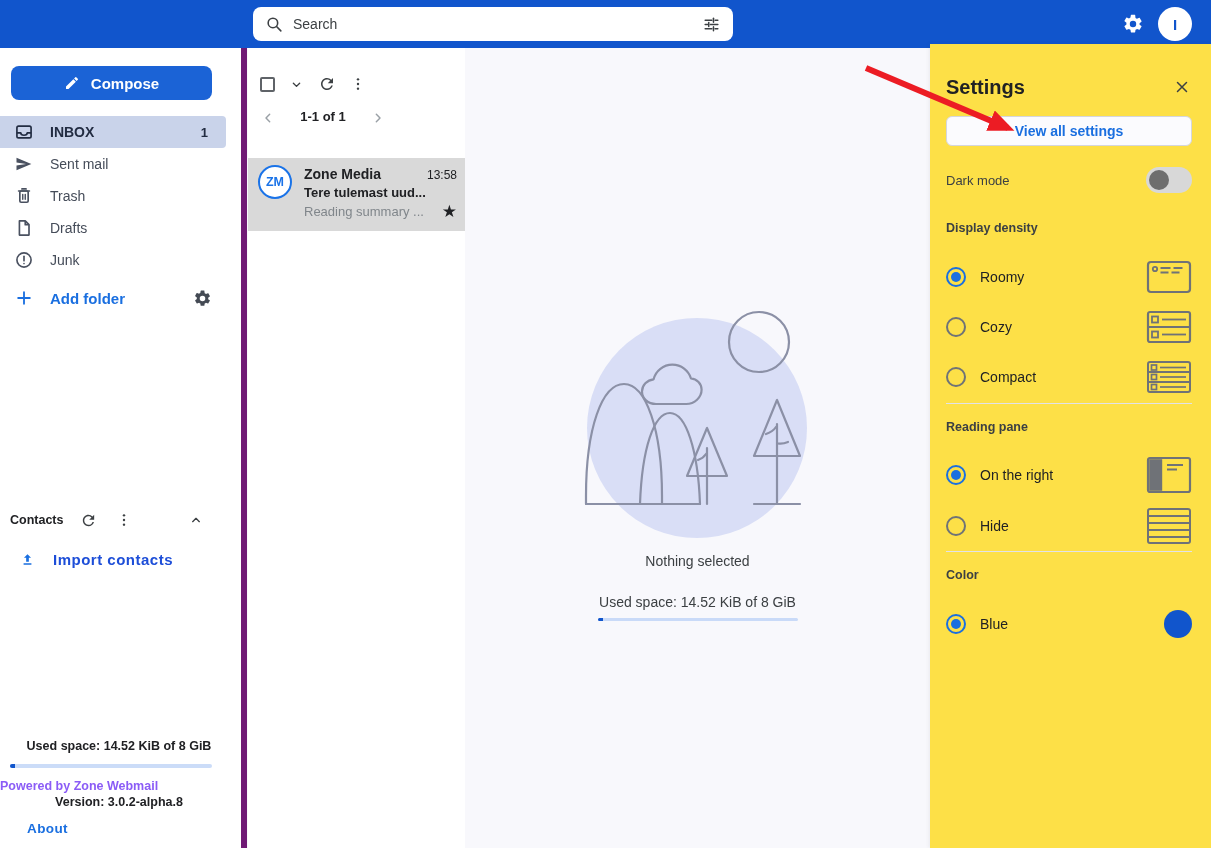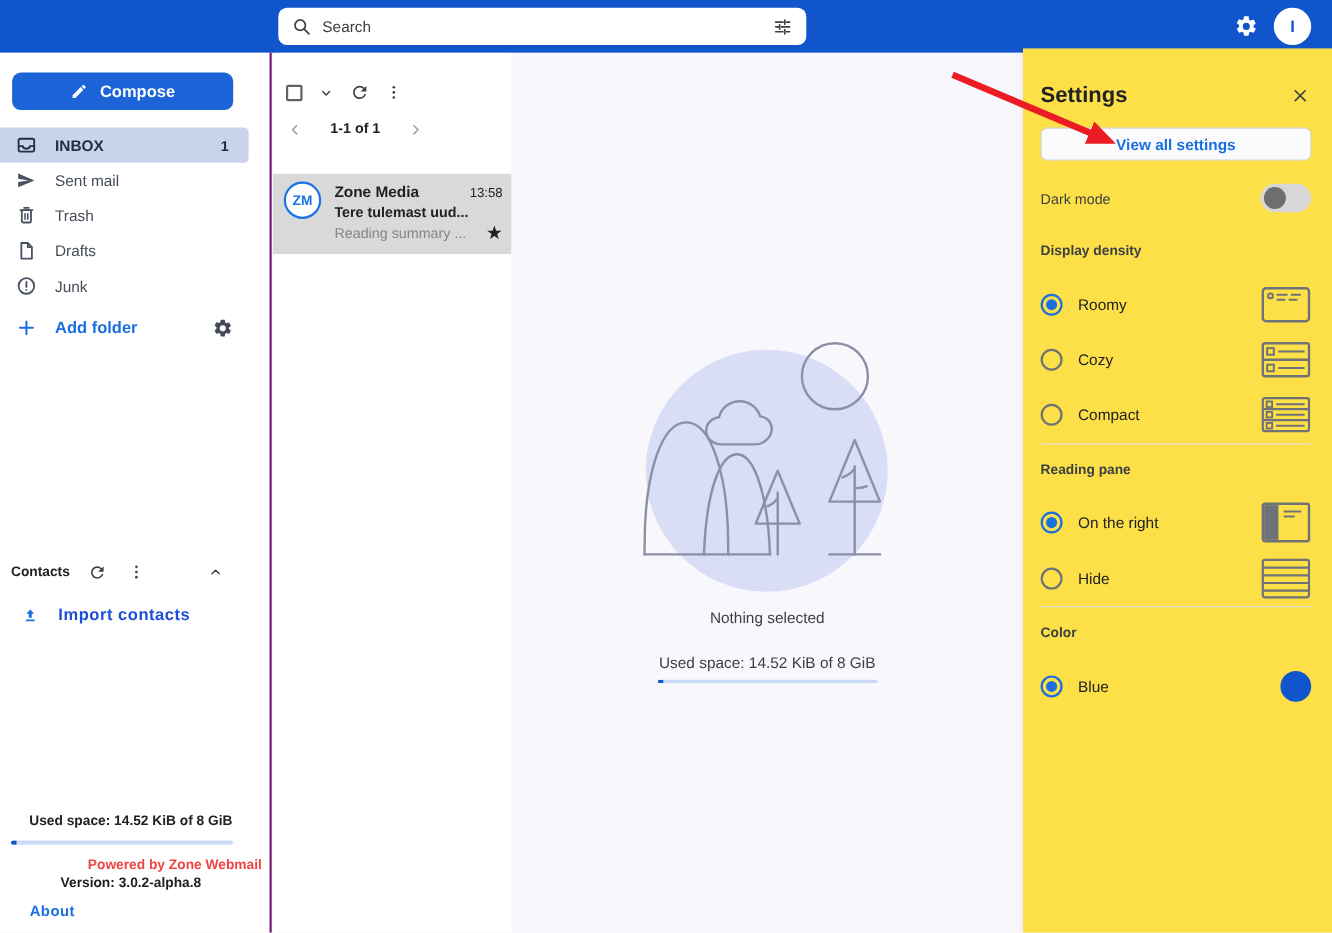--- a/index.html
+++ b/index.html
@@ -16,21 +16,21 @@
   .brand { position:absolute; left:24px; top:0; height:48px; display:flex; align-items:center; gap:9px; color:#fff; cursor:pointer; }
   .brand-text { font-size:21px; font-weight:bold; letter-spacing:3.5px; text-transform:uppercase; }
   .search-bar { position:absolute; left:253px; top:7px; width:480px; height:34px; background:#fff; border-radius:8px; display:flex; align-items:center; padding:0 12px; gap:9px; }
   .search-input { border:none; outline:none; flex:1; font-size:14px; color:#202124; background:transparent; font-family:inherit; }
   .search-input::placeholder { color:#3c4043; opacity:1; }
   .iconbtn { background:none; border:none; cursor:pointer; display:flex; align-items:center; justify-content:center; padding:0; }
   .topbar-gear { position:absolute; right:67px; top:13px; color:#fff; }
   .topbar-avatar { position:absolute; right:19px; top:7px; width:34px; height:34px; border-radius:50%; background:#fff; color:#1155cc; font-weight:bold; font-size:15px; display:flex; align-items:center; justify-content:center; cursor:pointer; }
 
   
-  .sidebar { position:absolute; left:0; top:48px; width:247px; bottom:0; background:#fff; border-right:2px solid #701a75; }
+  .sidebar { position:absolute; left:0; top:48px; width:247px; bottom:0; background:#fff; border-right:6px solid #701a75; }
   .compose-btn { position:absolute; left:11px; top:18px; width:201px; height:34px; background:#1b63d6; color:#fff; border:none; border-radius:8px; font-family:inherit; font-size:15px; font-weight:bold; display:flex; align-items:center; justify-content:center; gap:11px; cursor:pointer; }
   .folders { position:absolute; left:0; top:68px; width:226px; }
   .folder-row { height:32px; display:flex; align-items:center; padding:0 18px 0 14px; gap:16px; cursor:pointer; color:#454c59; font-size:14px; }
   .folder-row .flabel { flex:1; }
   .folder-row.selected { background:#c9d3ea; border-radius:0 4px 4px 0; color:#222c42; font-weight:bold; }
   .folder-row.selected .ficon { color:#222c42; }
   .ficon { color:#4a5160; display:flex; }
   .fcount { font-weight:bold; font-size:13px; }
   .add-folder-row { position:absolute; left:0; top:234px; width:226px; height:32px; display:flex; align-items:center; padding:0 14px; gap:16px; }
   .add-folder-label { flex:1; color:#1a6fe0; font-size:15px; font-weight:bold; cursor:pointer; }
@@ -40,21 +40,21 @@
   .contacts-label { position:absolute; left:10px; font-size:12.5px; font-weight:bold; color:#202124; }
   .contacts-refresh { position:absolute; left:80px; color:#3c4043; }
   .contacts-more { position:absolute; left:116px; color:#3c4043; }
   .contacts-collapse { position:absolute; left:188px; color:#3c4043; }
   .import-contacts { position:absolute; left:19px; top:497px; height:28px; display:flex; align-items:center; gap:17px; color:#1d4ed8; cursor:pointer; }
   .import-contacts .ilabel { font-size:15px; font-weight:bold; letter-spacing:.5px; }
 
   .sb-used { position:absolute; left:0; top:691px; width:238px; text-align:center; font-size:12.5px; font-weight:bold; color:#202124; }
   .sb-quota { position:absolute; left:10px; top:716px; width:202px; height:4px; border-radius:2px; background:#cbdcf8; overflow:hidden; }
   .sb-quota .fill { width:5px; height:100%; background:#1155cc; }
-  .sb-powered { position:absolute; left:0; top:731px; width:238px; text-align:right; font-size:12.5px; font-weight:bold; color:#ef4444; }
+  .sb-powered { position:absolute; left:0; top:731px; width:238px; text-align:left; font-size:12.5px; font-weight:bold; color:#8b5cf6; }
   .sb-version { position:absolute; left:0; top:747px; width:238px; text-align:center; font-size:12.5px; font-weight:bold; color:#202124; }
   .sb-about { position:absolute; left:27px; top:773px; font-size:13.5px; font-weight:bold; color:#1a6fe0; cursor:pointer; letter-spacing:.4px; }
 
   
   .maillist { position:absolute; left:248px; top:48px; width:217px; bottom:0; background:#fff; }
   .list-toolbar { position:absolute; left:0; top:22px; height:28px; display:flex; align-items:center; padding-left:12px; gap:14px; color:#3c4043; }
   .checkbox { width:15px; height:15px; border:2px solid #5f6368; border-radius:2px; background:#fff; cursor:pointer; }
   .pagination { position:absolute; left:0; top:58px; width:150px; height:26px; }
   .page-prev { position:absolute; left:12px; top:4px; color:#9aa0a6; }
   .page-label { position:absolute; left:36px; top:3px; width:78px; text-align:center; font-size:13px; font-weight:bold; color:#202124; }

